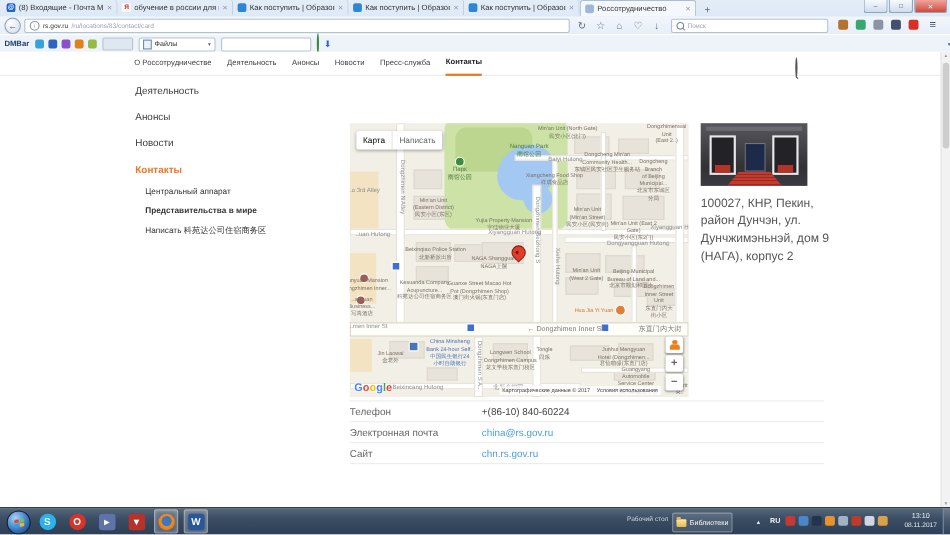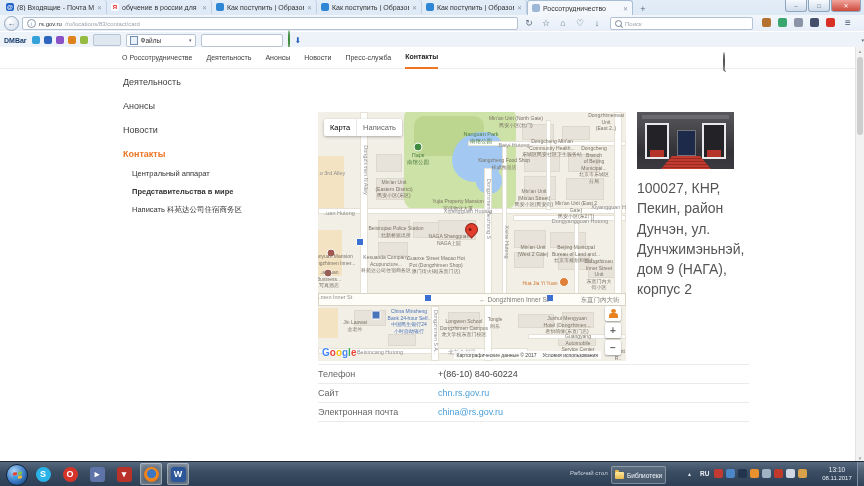--- a/index.html
+++ b/index.html
@@ -125,21 +125,21 @@
   .photo{position:absolute;left:637px;top:65px;width:97px;height:57px;overflow:hidden;
          background:linear-gradient(180deg,#57575c,#313136 70%,#3a3a40);}
   .lintel{position:absolute;top:3px;left:5px;right:5px;height:4px;background:#6a6a70;}
   .pf{position:absolute;width:20px;height:32px;border:2px solid #e8e8ea;top:11px;background:#232327;}
   .pf::after{content:"";position:absolute;bottom:0;left:3px;right:3px;height:7px;background:#b5342a;}
   .pf.l{left:8px;} .pf.r{right:8px;}
   .pd{position:absolute;left:40px;top:18px;width:17px;height:24px;background:#1d2a4a;border:1px solid #73737a;}
   .steps{position:absolute;bottom:0;left:24px;width:50px;height:13px;
          background:repeating-linear-gradient(180deg,#c23b30 0 2px,#992a21 2px 3px);
          clip-path:polygon(22% 0,78% 0,100% 100%,0 100%);}
-  .address{position:absolute;left:637px;top:131px;width:123px;font-size:14px;line-height:1.45;color:#555;}
+  .address{position:absolute;left:637px;top:131px;width:123px;font-size:11px;line-height:1.45;color:#555;}
   
   .ctable{position:absolute;left:318px;top:317px;width:431px;border-top:1px solid #ebebeb;}
   .crow{display:flex;height:18px;align-items:center;border-bottom:1px solid #ebebeb;}
   .clabel{width:120px;font-size:9px;color:#666;}
   .cvalue{font-size:9px;color:#444;}
   .cvalue.bold{font-weight:700;color:#222;}
   .cvalue.link{color:#4a9ed7;}
   
   .scroll{position:absolute;right:0;top:0;bottom:0;width:8px;background:#f2f2f2;border-left:1px solid #e3e3e3;}
   .sarrow{height:8px;font-size:5px;color:#999;text-align:center;line-height:8px;}
@@ -516,27 +516,27 @@
   <div class="ctable">
 
 
       <div class="crow">
         <div class="clabel">Телефон</div>
         <div class="cvalue">+(86-10) 840-60224</div>
       </div>
 
 
       <div class="crow">
+        <div class="clabel">Электронная почта</div>
+        <div class="cvalue link">china@rs.gov.ru</div>
+      </div>
+
+      <div class="crow">
         <div class="clabel">Сайт</div>
         <div class="cvalue link">chn.rs.gov.ru</div>
-      </div>
-
-      <div class="crow">
-        <div class="clabel">Электронная почта</div>
-        <div class="cvalue link">china@rs.gov.ru</div>
       </div>
     </div>
 
   <div class="scroll">
     <div class="sarrow">▴</div>
     <div class="sthumb"></div>
     <div class="sarrow down">▾</div>
   </div>
 </div>
 

